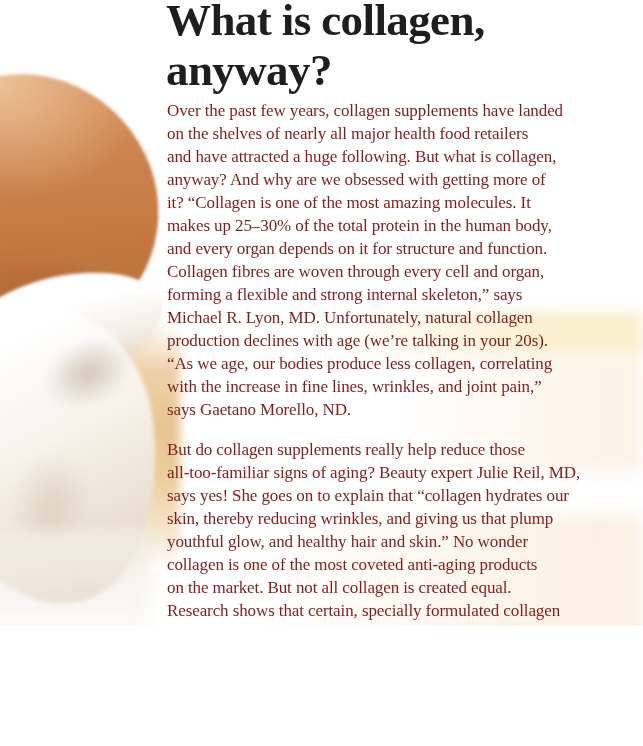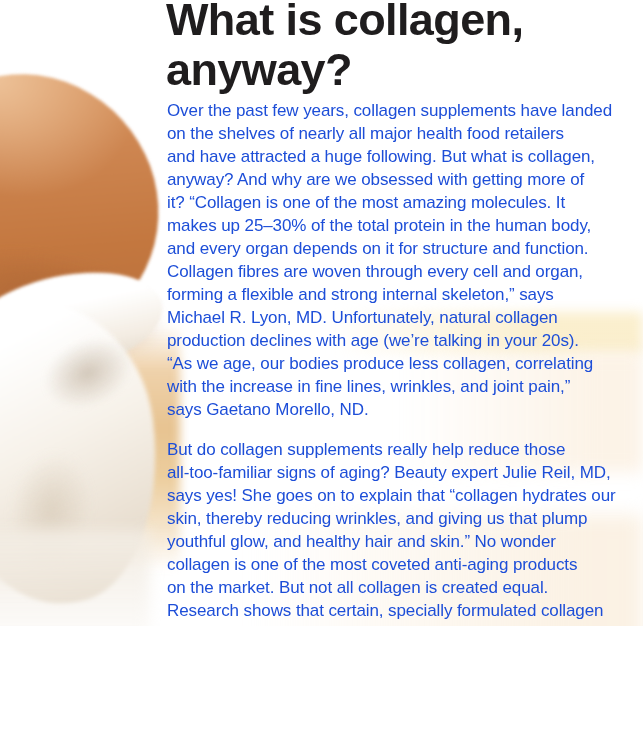--- a/index.html
+++ b/index.html
@@ -2,21 +2,21 @@
 <html><head>
 <meta charset="utf-8">
 <style>
   html,body{margin:0;padding:0;background:#ffffff;}
   .page{
     position:relative;
     width:643px;
     height:626px;
     overflow:hidden;
     background:#ffffff;
-    font-family:Liberation Sans, sans-serif;
+    font-family:Liberation Serif, serif;
   }
 
   
   .photo{position:absolute;inset:0;z-index:0;}
   .photo div{position:absolute;}
 
   .sand-band{
     left:-10px; top:325px; width:190px; height:245px;
     background:linear-gradient(180deg,
       rgba(240,211,172,0) 0%,
@@ -123,21 +123,21 @@
     line-height:50px;
     letter-spacing:-0.6px;
     color:#1f1d1e;
     white-space:pre-line;
   }
   .para{
     position:absolute; left:1px; margin:0;
     font-size:17px;
     line-height:23px;
     letter-spacing:-0.1px;
-    color:#1d4ed8;
+    color:#7f1d1d;
     white-space:pre-line;
   }
   .para-1{top:99px;}
   .para-2{top:438px;}
 </style>
 </head>
 <body>
 
 <div class="page">
 

